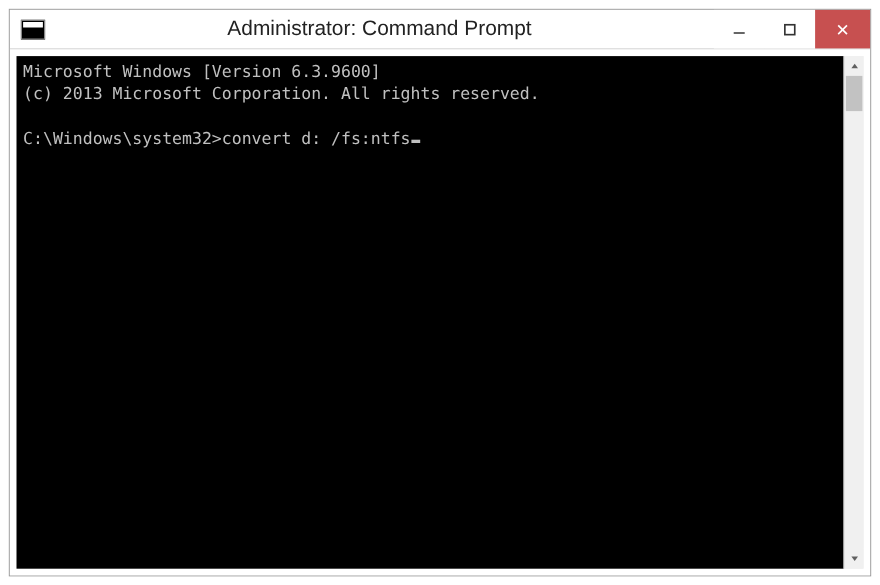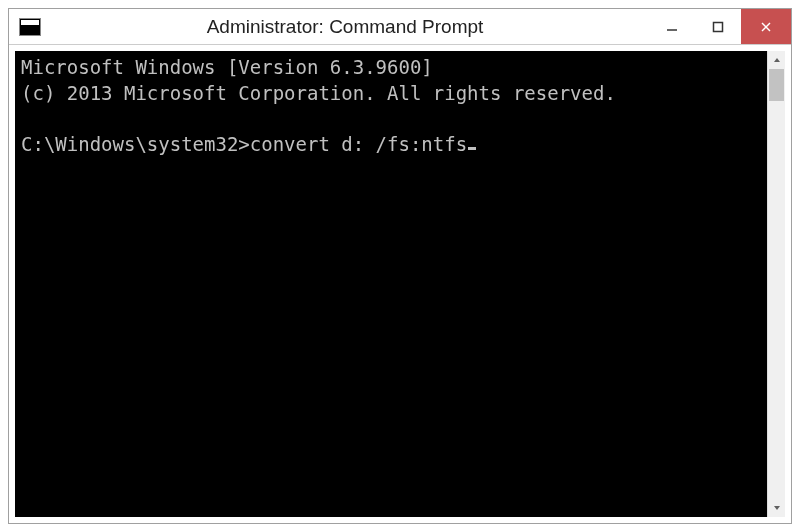--- a/index.html
+++ b/index.html
@@ -86,21 +86,21 @@
       background: #fff;
       padding: 6px 6px 6px 6px;
       position: relative;
       display: flex;
     }
     .console {
       flex: 1;
       background: #000;
       color: #c0c0c0;
       font-family: "Lucida Console", "Consolas", monospace;
-      font-size: 19px;
+      font-size: 15px;
       line-height: 1.35;
       padding: 4px 6px;
       white-space: pre;
       overflow: hidden;
     }
     .console .line {
       white-space: pre;
     }
     .cursor {
       display: inline-block;

